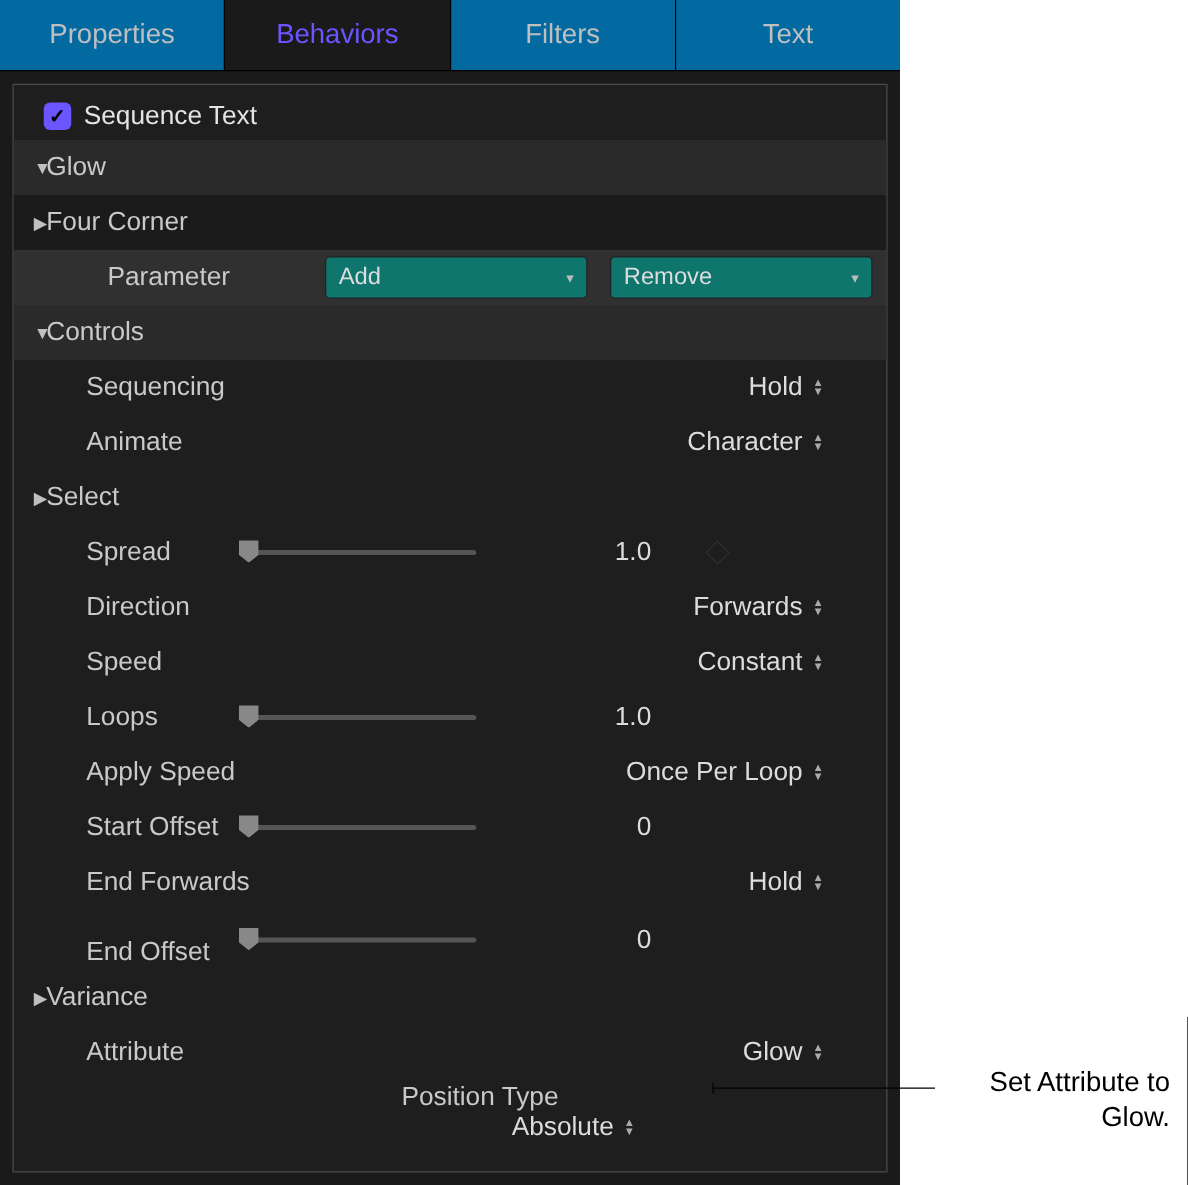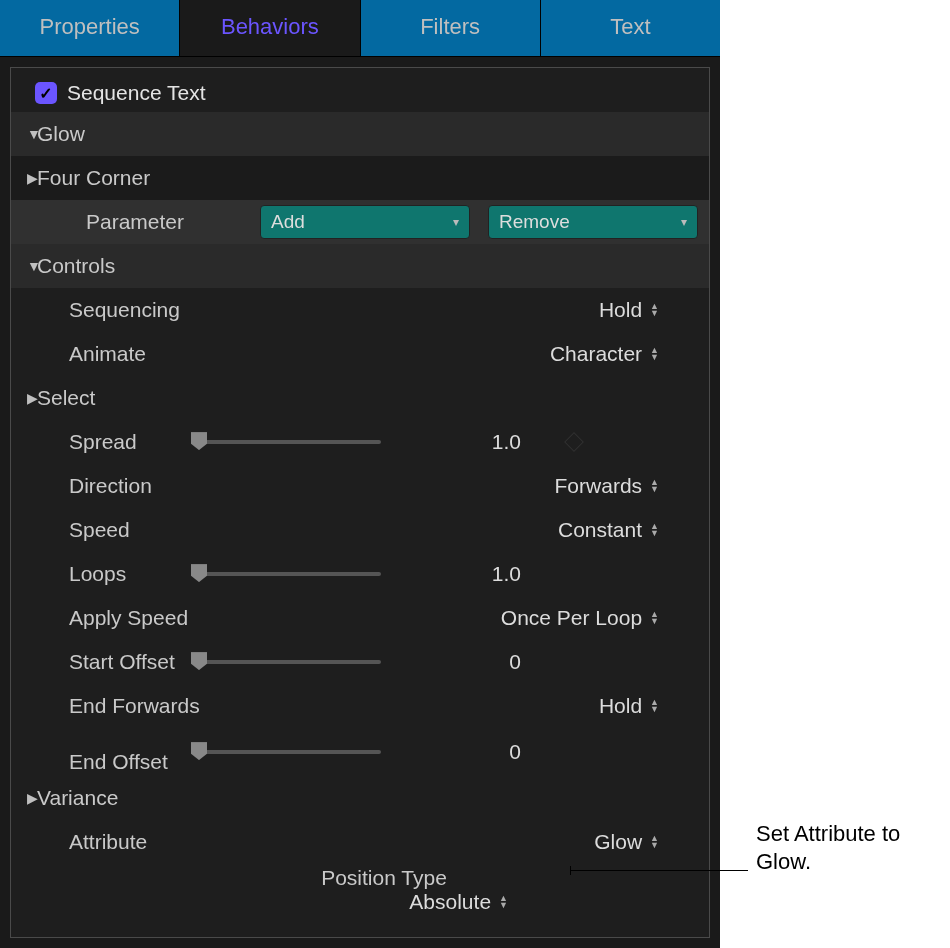--- a/index.html
+++ b/index.html
@@ -210,26 +210,27 @@
   }
   .callout-line::before {
     content: "";
     position: absolute;
     left: 0; top: -4px;
     height: 9px; width: 1px;
     background: #000;
   }
   .callout-text {
     position: absolute;
-    top: 820px;
+    top: 852px;
     left: 36px;
     color: #000;
     font-size: 22px;
     line-height: 1.25;
     width: 180px;
+    text-align: right;
   }
   .param-label { color: #c9c9c9; font-size: 21px; margin-right: 16px; min-width: 140px; }
 </style>
 </head>
 <body>
 
 <div class="outer">
   <div class="panel-col">
 
     <div class="tabs">

